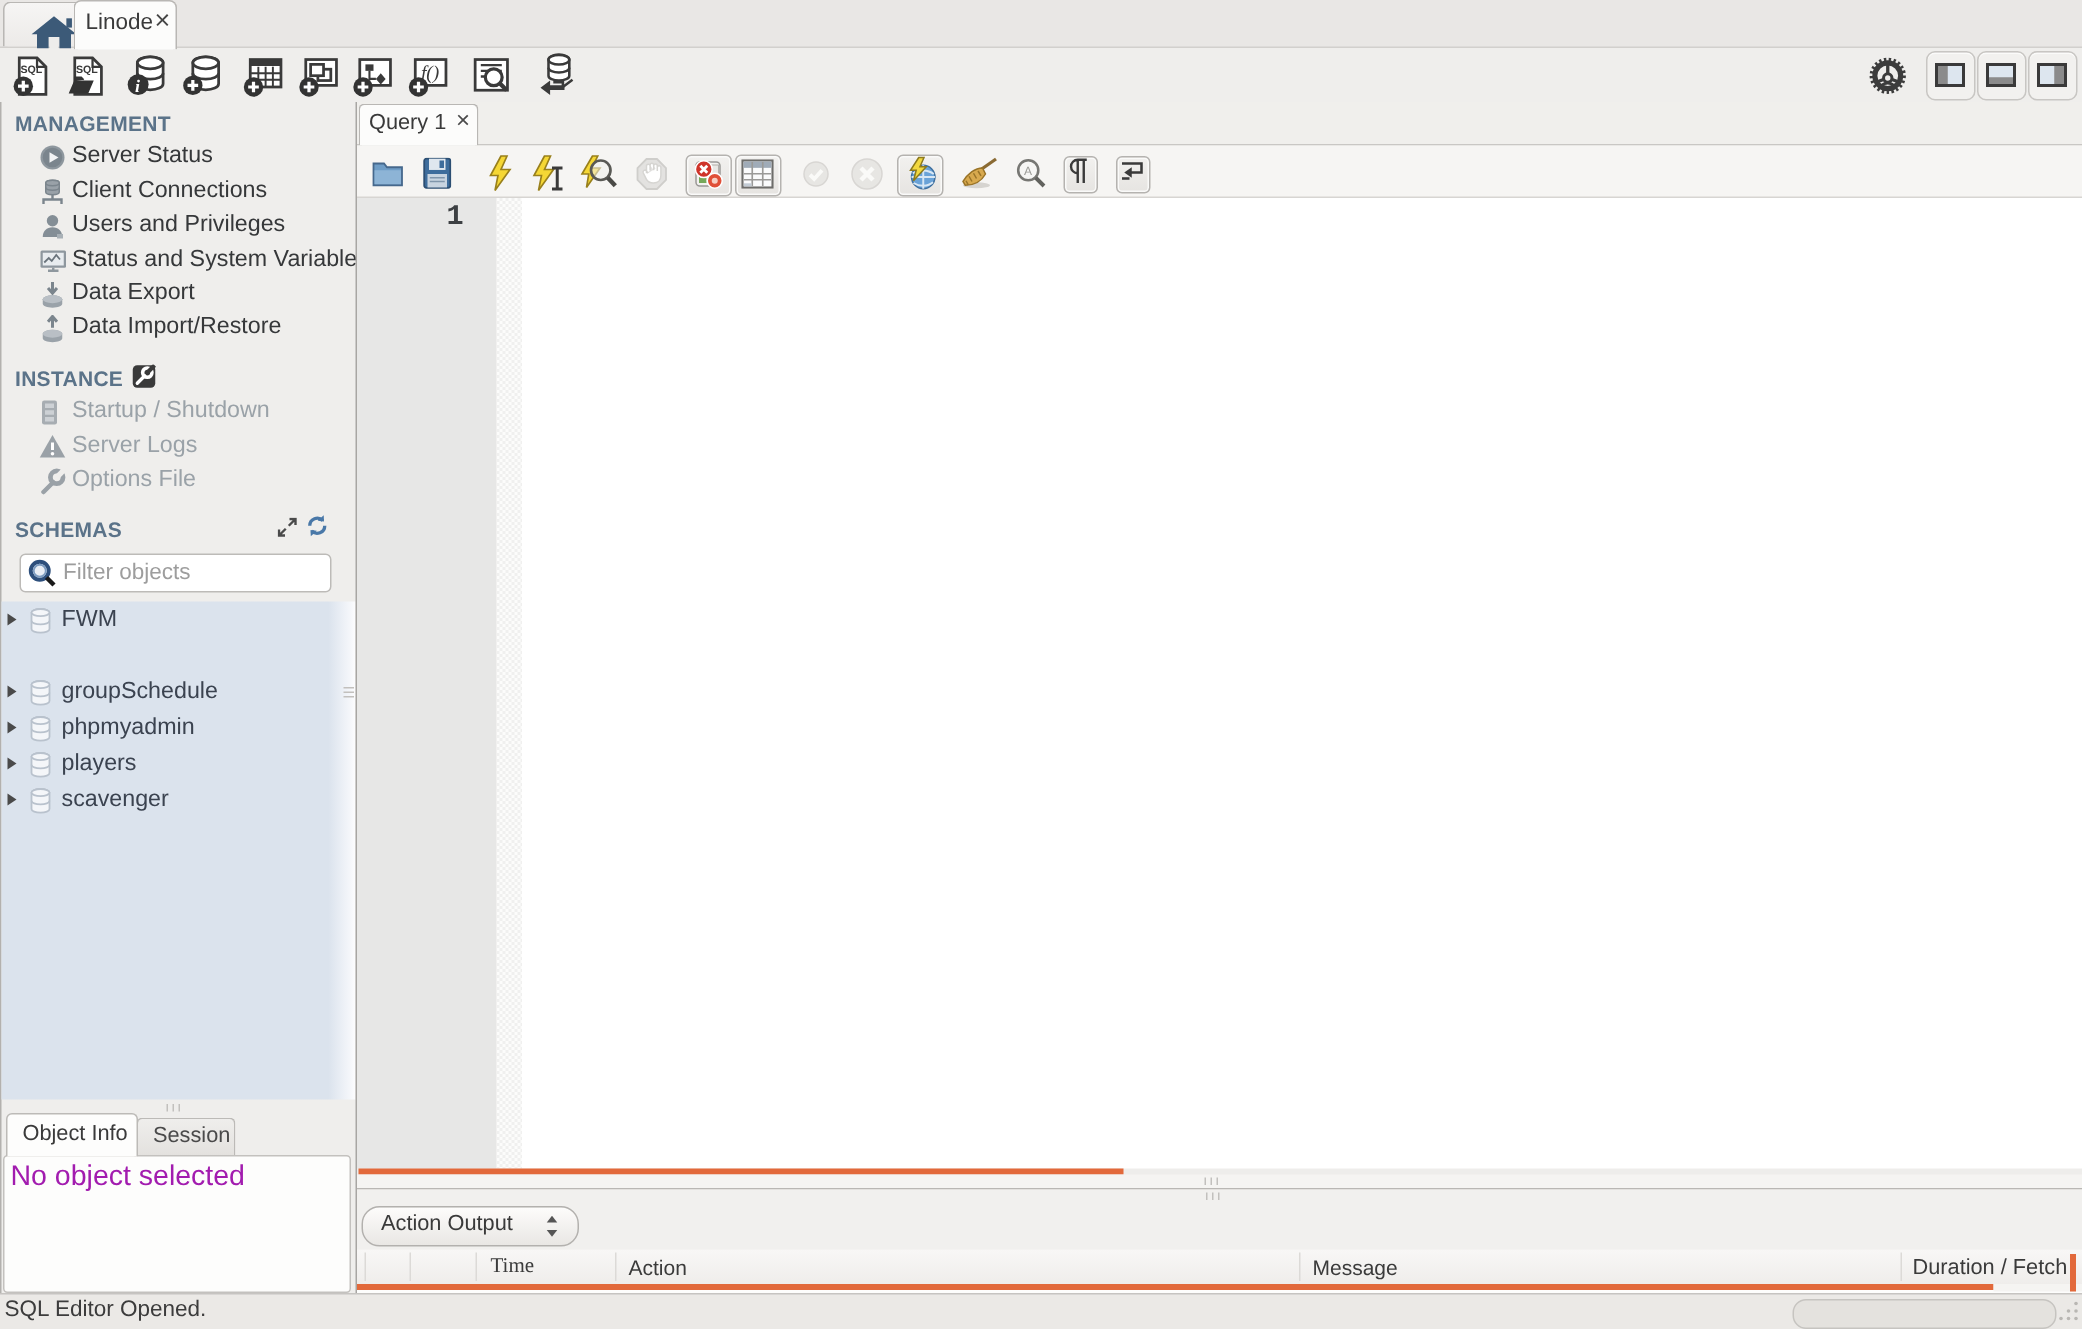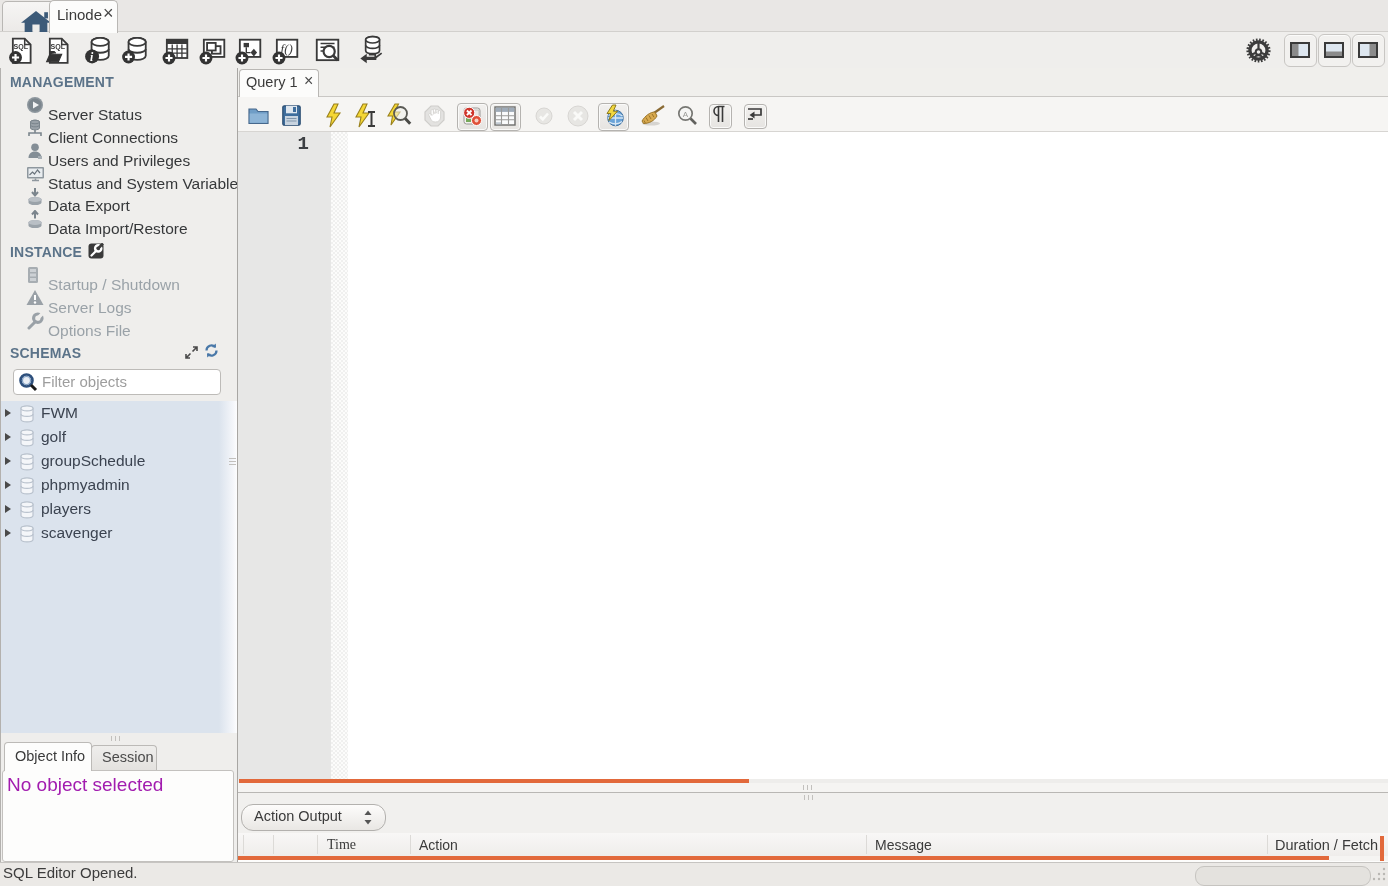--- a/index.html
+++ b/index.html
@@ -11,21 +11,21 @@
   #linodetab{left:49px;top:0px;width:67px;height:32px;background:#fcfcfb;border:1px solid #b9b7b4;border-bottom:none;border-radius:5px 5px 0 0;z-index:3;}
   #linodetab .lbl{position:absolute;left:7px;top:5px;font-size:15px;color:#3a3a3a;}
   #linodetab .x{position:absolute;left:53px;top:2px;font-size:18px;color:#454545;}
   
   #maintoolbar{left:0;top:32px;width:1388px;height:36px;background:#efeeec;}
   
   #sidebar{left:0;top:68px;width:237px;height:794px;background:#efeeec;border-left:1px solid #b3b1ae;}
   .sechead{font-size:14px;font-weight:bold;color:#5b7389;letter-spacing:.2px;}
   .navrow{position:absolute;left:0;width:237px;height:23px;}
   .navrow .ic{position:absolute;left:26px;top:3px;}
-  .navrow .tx{position:absolute;left:48px;top:2px;font-size:15.5px;color:#36383a;white-space:nowrap;margin-top:11px;}
+  .navrow .tx{position:absolute;left:48px;top:2px;font-size:15.5px;color:#36383a;white-space:nowrap;}
   .navrow.dis .tx{color:#9aa2a8;}
   #filterbox{left:13px;top:369px;width:206px;height:24px;background:#fff;border:1px solid #bdbbb8;border-radius:4px;}
   #filterbox .ph{position:absolute;left:28px;top:3px;font-size:15px;color:#9d9d9d;}
   #tree{left:1px;top:401px;width:236px;height:332px;background:linear-gradient(90deg,#dbe3ed 0 218px,#f4f6fa 232px,#fdfdfe 236px);}
   .trow{position:absolute;left:0;width:236px;height:24px;}
   .trow .arr{position:absolute;left:4px;top:7px;width:0;height:0;border-left:6px solid #4a4a4a;border-top:4.5px solid transparent;border-bottom:4.5px solid transparent;}
   .trow .tx{position:absolute;left:40px;top:2px;font-size:15.5px;color:#3b4350;}
   
   #objtab1{left:4px;top:742px;width:86px;height:28px;background:#fdfdfc;border:1px solid #bcbab7;border-bottom:none;border-radius:4px 4px 0 0;z-index:2;}
   #objtab1 .lbl{position:absolute;left:10px;top:5px;font-size:14.5px;color:#3a3a3a;}
@@ -270,31 +270,20 @@
     <div class="trow" style="top:1px;">
       <span class="arr"></span>
       <svg style="position:absolute;left:18px;top:3px;" width="16" height="18" viewBox="0 0 16 18">
         <g fill="#f4f6f9" stroke="#b9c2cd" stroke-width="1.2">
           <path d="M2 3.4 c0-1.4 2.7-2.4 6-2.4 s6 1 6 2.4 v11 c0 1.4-2.7 2.4-6 2.4 s-6-1-6-2.4 z"></path>
           <ellipse cx="8" cy="3.4" rx="6" ry="2.4"></ellipse>
           <path d="M2 8.9 c0 1.4 2.7 2.4 6 2.4 s6-1 6-2.4" fill="none"></path>
         </g>
       </svg>
       <span class="tx">FWM</span>
-    </div>
-    <div class="trow" style="top:25px;">
-      <span class="arr"></span>
-      <svg style="position:absolute;left:18px;top:3px;" width="16" height="18" viewBox="0 0 16 18">
-        <g fill="#f4f6f9" stroke="#b9c2cd" stroke-width="1.2">
-          <path d="M2 3.4 c0-1.4 2.7-2.4 6-2.4 s6 1 6 2.4 v11 c0 1.4-2.7 2.4-6 2.4 s-6-1-6-2.4 z"></path>
-          <ellipse cx="8" cy="3.4" rx="6" ry="2.4"></ellipse>
-          <path d="M2 8.9 c0 1.4 2.7 2.4 6 2.4 s6-1 6-2.4" fill="none"></path>
-        </g>
-      </svg>
-      <span class="tx">golf</span>
     </div>
     <div class="trow" style="top:49px;">
       <span class="arr"></span>
       <svg style="position:absolute;left:18px;top:3px;" width="16" height="18" viewBox="0 0 16 18">
         <g fill="#f4f6f9" stroke="#b9c2cd" stroke-width="1.2">
           <path d="M2 3.4 c0-1.4 2.7-2.4 6-2.4 s6 1 6 2.4 v11 c0 1.4-2.7 2.4-6 2.4 s-6-1-6-2.4 z"></path>
           <ellipse cx="8" cy="3.4" rx="6" ry="2.4"></ellipse>
           <path d="M2 8.9 c0 1.4 2.7 2.4 6 2.4 s6-1 6-2.4" fill="none"></path>
         </g>
       </svg>

